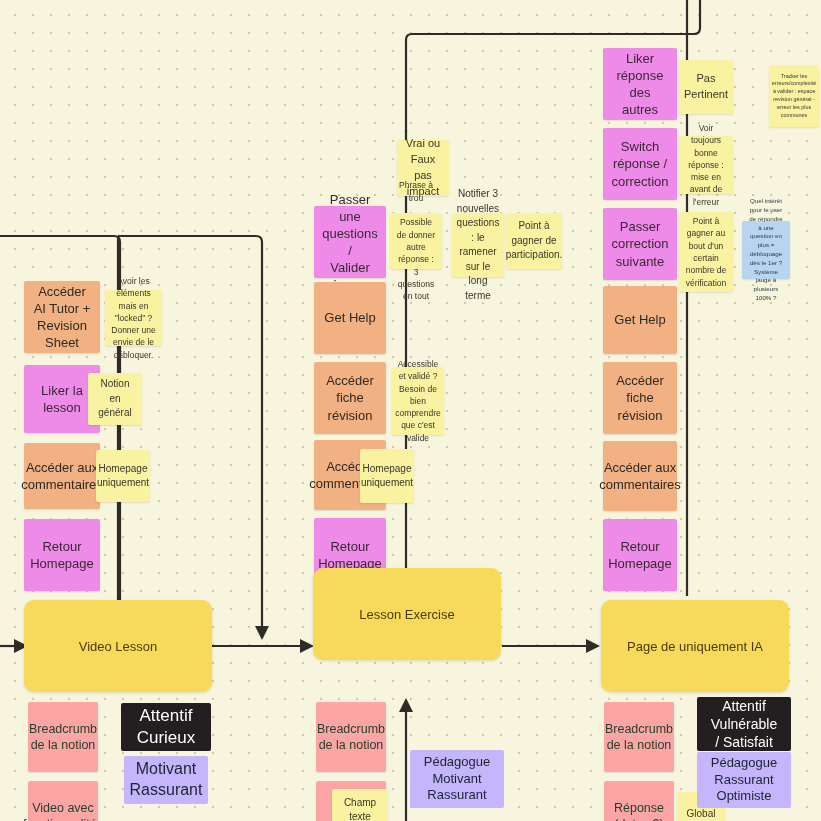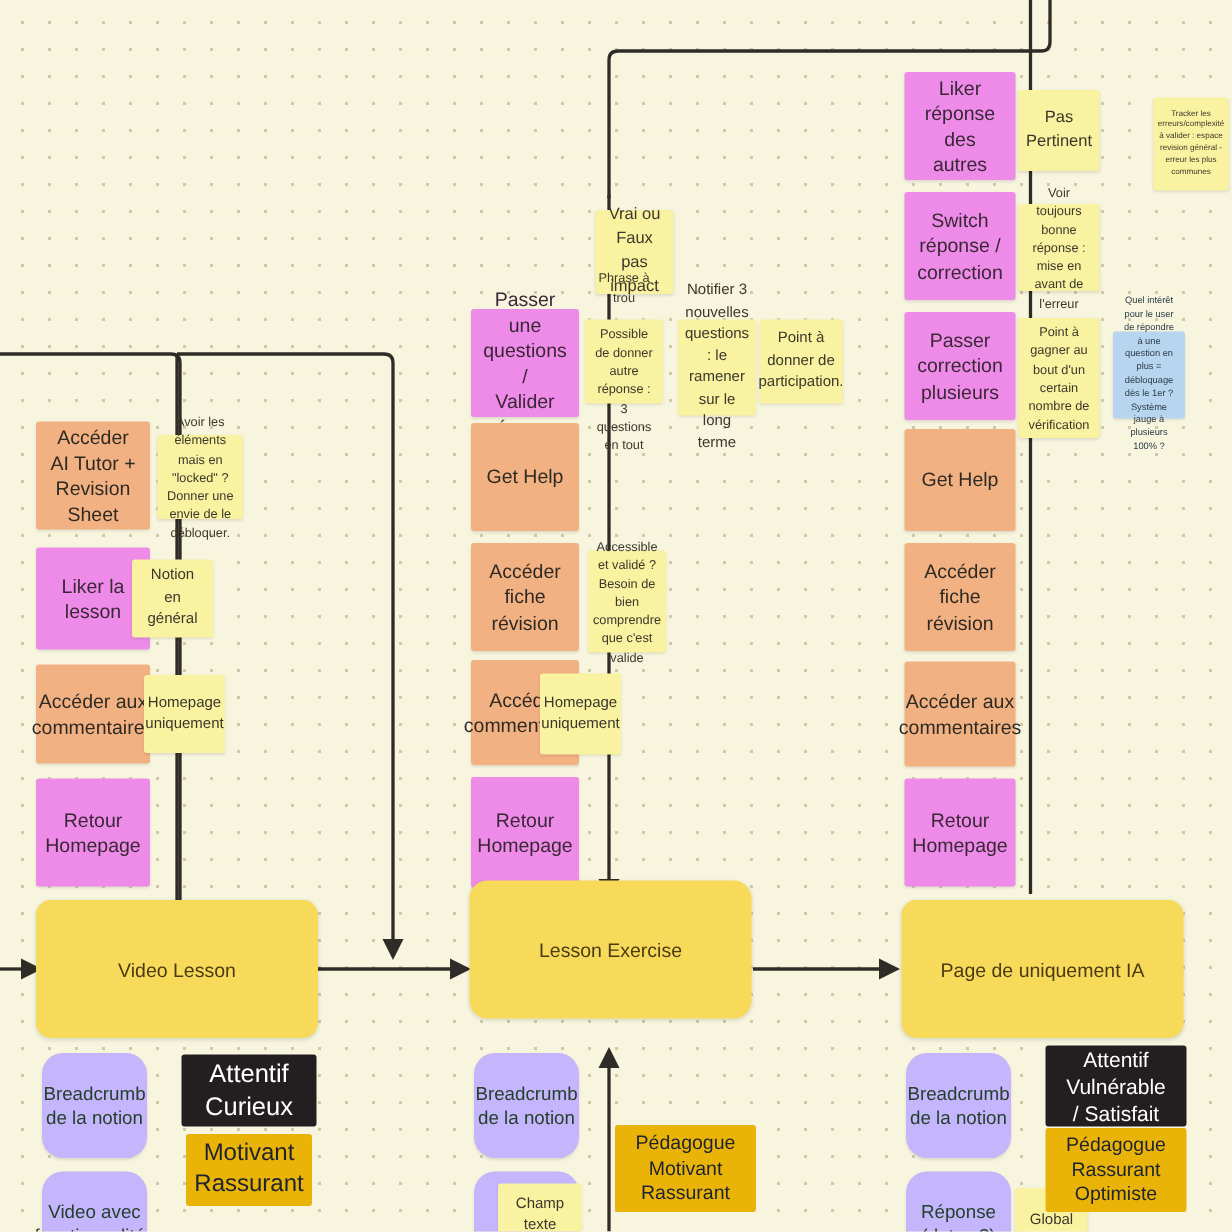--- a/index.html
+++ b/index.html
@@ -16,32 +16,32 @@
   .node{position:absolute;box-sizing:border-box;display:flex;align-items:center;justify-content:center;text-align:center;}
   .card{
     border-radius:2px;
     line-height:1.32;
     padding:0 6px;
     box-shadow:0 1px 2px rgba(0,0,0,.10);
     text-align:center;
   }
   .orange{background:#f2b183;color:#2e2a22;font-size:13px;}
   .pink{background:#ee8be8;color:#3a2736;font-size:13px;}
-  .green{background:#c4b5fd;color:#24402c;font-size:12.5px;border-radius:14px;}
+  .green{background:#fca5a5;color:#24402c;font-size:12.5px;}
   .yellow-note{background:#f9f2a0;color:#3b372b;font-size:8.5px;line-height:1.45;}
   .yellow-note.md{font-size:10px;}
   .yellow-note.lg{font-size:11px;}
   .blue-note{background:#b7d5ee;color:#2b3b47;font-size:6.2px;line-height:1.42;}
   .tiny-note{background:#f9f2a0;color:#3b372b;font-size:5.4px;line-height:1.45;}
   .bigbox{
     background:#f7da5a;color:#4a3b12;font-size:13px;
     border-radius:10px;box-shadow:0 1px 3px rgba(0,0,0,.13);
   }
   .dark-chip{background:#231f20;color:#ffffff;font-size:17px;line-height:1.3;border-radius:2px;}
-  .light-chip{background:#eab308;color:#1d2430;font-size:16px;line-height:1.3;border-radius:2px;}
+  .light-chip{background:#c4b5fd;color:#1d2430;font-size:16px;line-height:1.3;border-radius:2px;}
   svg.edges{position:absolute;left:0;top:0;width:821px;height:821px;pointer-events:none;}
   .edge{stroke:#2f2b26;stroke-width:2.2;fill:none;}
 </style>
 </head>
 <body>
 
 <div class="canvas">
 
   <svg class="edges" viewBox="0 0 821 821">
 
@@ -142,21 +142,21 @@
     <span style="white-space:pre-line">Phrase à trou
 
 Possible de donner autre réponse : 3 questions en tout</span>
   </div>
 
   <div class="node card yellow-note md" style="left:452px;top:213px;width:52px;height:64px;">
     <span style="white-space:pre-line">Notifier 3 nouvelles questions : le ramener sur le long terme</span>
   </div>
 
   <div class="node card yellow-note md" style="left:506px;top:213px;width:56px;height:56px;">
-    <span style="white-space:pre-line">Point à donner de participation.</span>
+    <span style="white-space:pre-line">Point à gagner de participation.</span>
   </div>
 
   <div class="node card orange" style="left:314px;top:282px;width:72px;height:72px;">
     <span style="white-space:pre-line">Get Help</span>
   </div>
 
   <div class="node card orange" style="left:314px;top:362px;width:72px;height:72px;">
     <span style="white-space:pre-line">Accéder fiche
 révision</span>
   </div>
@@ -172,21 +172,21 @@
 
   <div class="node card yellow-note md" style="left:360px;top:449px;width:54px;height:54px;">
     <span style="white-space:pre-line">Homepage uniquement</span>
   </div>
 
   <div class="node card pink" style="left:314px;top:518px;width:72px;height:74px;">
     <span style="white-space:pre-line">Retour
 Homepage</span>
   </div>
 
-  <div class="node bigbox" style="left:313px;top:587px;width:188px;height:92px;border-radius:12px;">
+  <div class="node bigbox" style="left:313px;top:568px;width:188px;height:92px;">
     <span>Lesson Exercise</span>
   </div>
 
   <div class="node card green" style="left:316px;top:702px;width:70px;height:70px;">
     <span>Breadcrumb de la notion</span>
   </div>
 
   <div class="node card green" style="left:316px;top:781px;width:70px;height:70px;">
     <span style="opacity:0">Champ texte</span>
   </div>
@@ -222,21 +222,21 @@
 correction</span>
   </div>
 
   <div class="node card yellow-note" style="left:679px;top:136px;width:54px;height:58px;">
     <span style="white-space:pre-line">Voir toujours bonne réponse : mise en avant de l'erreur</span>
   </div>
 
   <div class="node card pink" style="left:603px;top:208px;width:74px;height:72px;">
     <span style="white-space:pre-line">Passer
 correction
-plusieurs</span>
+suivante</span>
   </div>
 
   <div class="node card yellow-note" style="left:679px;top:212px;width:54px;height:80px;">
     <span style="white-space:pre-line">Point à gagner au bout d'un certain nombre de vérification</span>
   </div>
 
   <div class="node card blue-note" style="left:742px;top:221px;width:48px;height:58px;">
     <span style="white-space:pre-line">Quel intérêt pour le user de répondre à une question en plus = débloquage dès le 1er ? Système jauge à plusieurs 100% ?</span>
   </div>
 

